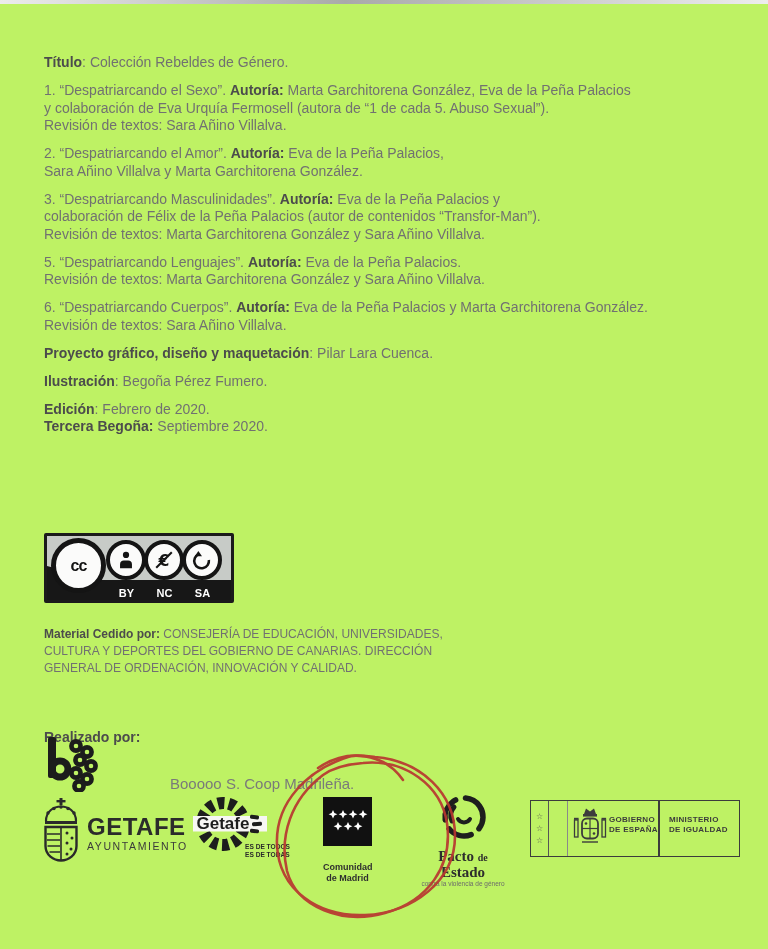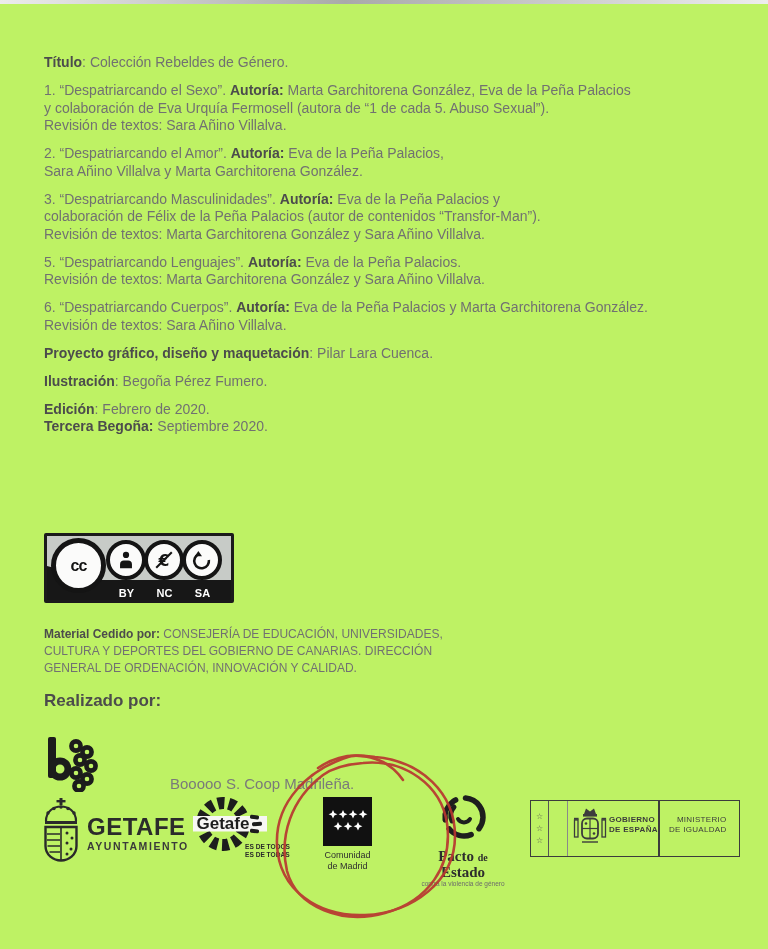--- a/index.html
+++ b/index.html
@@ -22,53 +22,53 @@
   .cc-circle{position:absolute;border-radius:50%;background:#fbfbfa;border:5px solid #141414;
              display:flex;align-items:center;justify-content:center;}
   .cc-main{left:4px;top:2px;width:45px;height:45px;font-weight:bold;font-size:16px;
            color:#141414;letter-spacing:-1px;line-height:1;text-align:center;}
   .cc-sm{width:32px;height:32px;top:4px;border-width:4.5px;}
   .cc-lab{position:absolute;bottom:1px;width:41px;text-align:center;color:#fff;
           font-weight:bold;font-size:11px;}
 
   
   .material{position:absolute;left:44px;top:626px;width:660px;font-size:12px;line-height:16.8px;}
-  .realizado{position:absolute;left:44px;top:691px;font-size:17px;}
+  .realizado{position:absolute;left:44px;top:729px;font-size:14px;}
   .coop-row{position:absolute;left:44px;top:734px;display:flex;align-items:flex-end;gap:32px;}
   .coop-text{margin-left:36px;font-size:15px;color:#7a7a7a;margin-top:18px;}
 
   
   .logo-getafe-ayto{position:absolute;left:40px;top:798px;display:flex;}
   .gay-text{margin-left:5px;margin-top:18px;}
   .gay-name{font-size:24px;font-weight:bold;color:#2b2b2b;letter-spacing:0.5px;line-height:22px;}
-  .gay-sub{font-size:10.5px;color:#3a3a3a;letter-spacing:1.6px;margin-top:2px;font-weight:bold;}
+  .gay-sub{font-size:10.5px;color:#3a3a3a;letter-spacing:1.6px;margin-top:2px;}
 
   .logo-getafe-circle{position:absolute;left:193px;top:795px;}
   .logo-madrid{position:absolute;left:323px;top:797px;width:49px;text-align:center;}
   .madrid-square{width:49px;height:49px;background:#111;display:flex;align-items:center;justify-content:center;}
-  .madrid-text{font-size:9px;font-weight:normal;color:#2f2f2f;line-height:10.5px;margin-top:4px;}
+  .madrid-text{font-size:9px;font-weight:bold;color:#2f2f2f;line-height:10.5px;margin-top:16px;}
 
   .logo-pacto{position:absolute;left:418px;top:793px;width:90px;text-align:center;}
   .pacto-name{font-family:"Liberation Serif", serif;font-weight:bold;color:#2d2d2d;
               font-size:15px;line-height:14px;margin-top:2px;}
   .pacto-de{font-size:10px;}
   .pacto-sub{font-size:6.5px;color:#6b6b6b;margin-top:1px;}
 
   .gob-box{position:absolute;left:530px;top:800px;width:208px;height:55px;
            border:1.5px solid #3c3c3c;background:transparent;}
   .gob-stars{position:absolute;left:0;top:0;width:17px;height:100%;border-right:1px solid #555;
              display:flex;flex-direction:column;align-items:center;justify-content:center;gap:3px;
              font-size:8px;color:#555;}
   .gob-line2{position:absolute;left:36px;top:0;width:1px;height:100%;background:#8a8a8a;}
   .gob-arms{position:absolute;left:42px;top:4px;}
   .gob-text{position:absolute;left:78px;top:14px;font-size:8px;font-weight:bold;color:#3c3c3c;
             letter-spacing:0.3px;line-height:10px;}
   .gob-div{position:absolute;left:127px;top:0;width:1.5px;height:100%;background:#3c3c3c;}
-  .min-text{position:absolute;left:138px;top:14px;font-size:8px;font-weight:normal;color:#3c3c3c;
-            letter-spacing:0.3px;line-height:10px;text-align:right;}
+  .min-text{position:absolute;left:138px;top:14px;font-size:8px;font-weight:bold;color:#3c3c3c;
+            letter-spacing:0.3px;line-height:10px;}
 
   .annotation{position:absolute;left:263px;top:740px;pointer-events:none;}
 </style>
 </head>
 <body>
 
 <div class="page">
   <div class="scan-edge"></div>
 
   <div class="doc">

